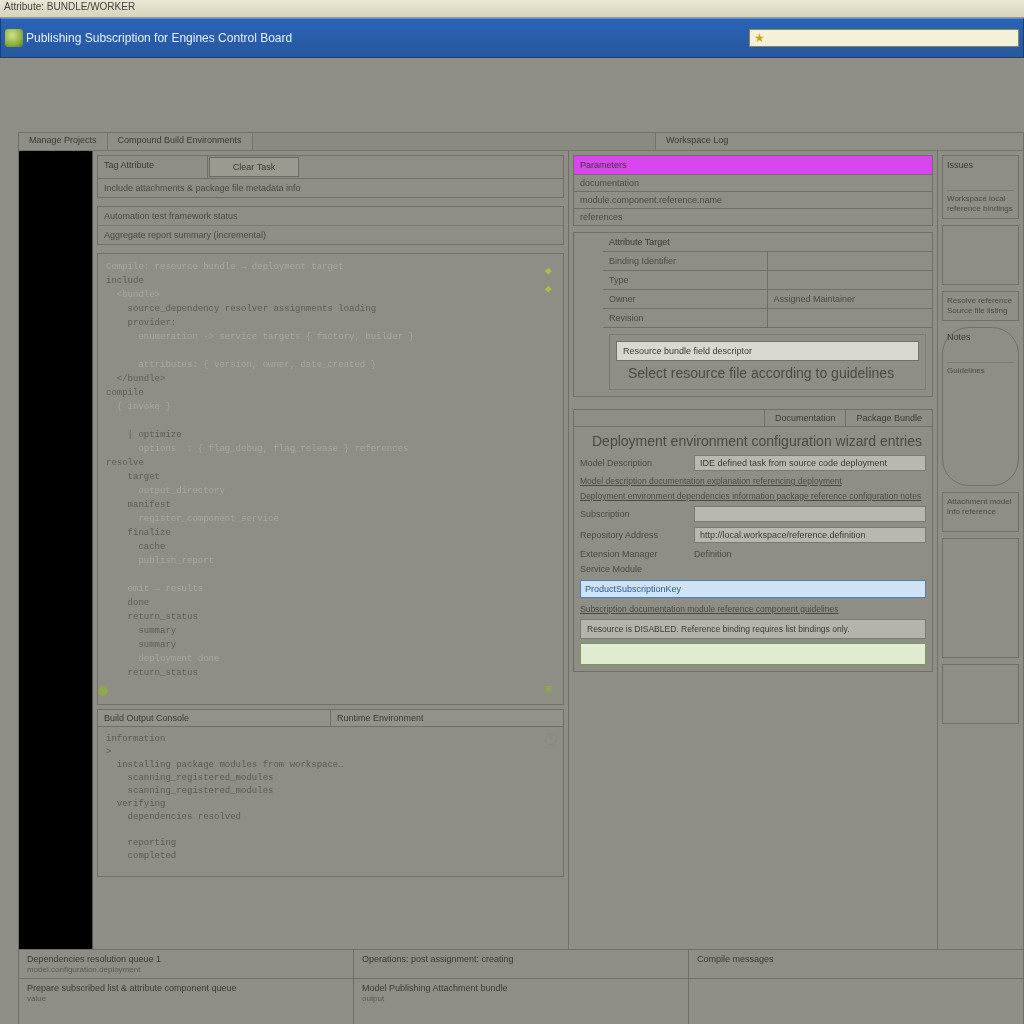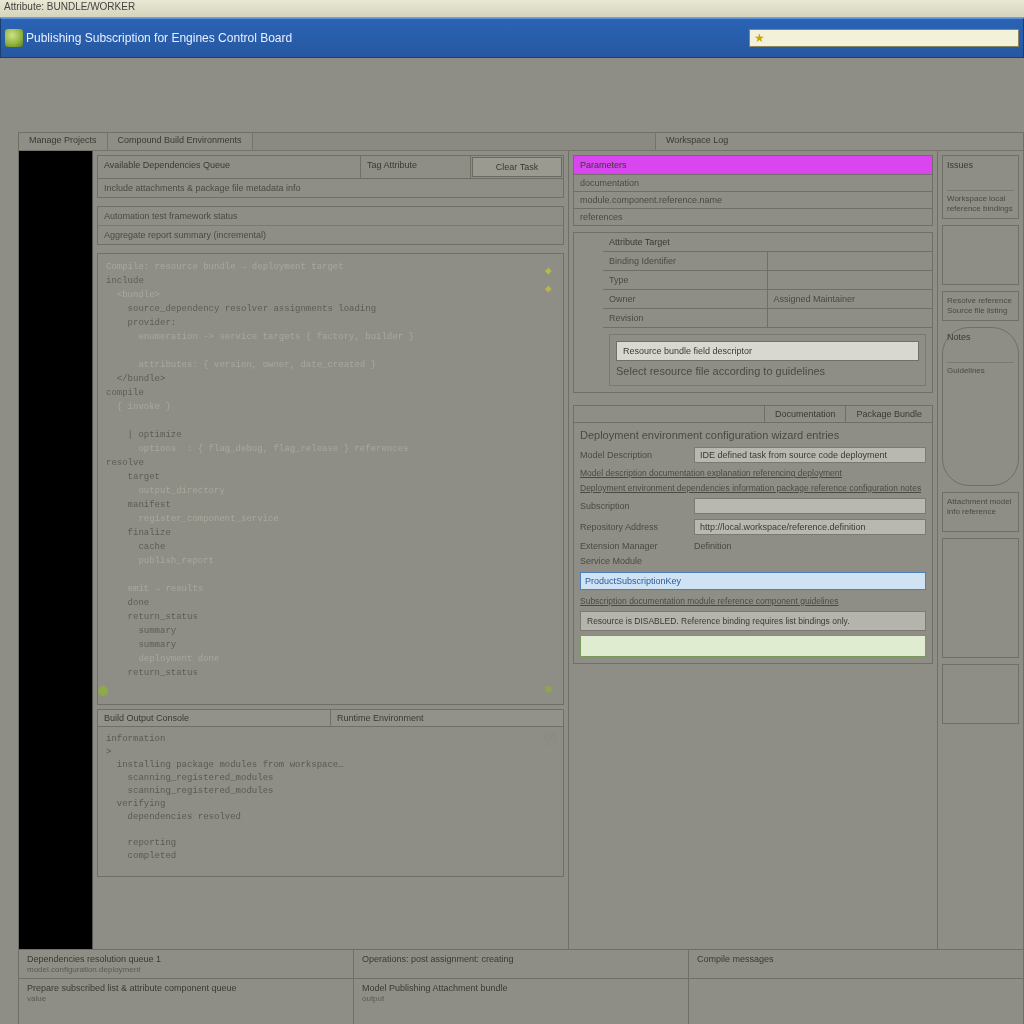--- a/index.html
+++ b/index.html
@@ -270,23 +270,23 @@
   .text-input {
     width: 100%;
     height: 20px;
     background: #d8d8d0;
     border: 1px solid #6f6f68;
     padding: 2px 6px;
     font-size: 9px;
     color: #3a3a32;
   }
   .tiny-label {
-    font-size: 11px;
+    font-size: 14px;
     color: #4a4a42;
-    margin: 4px 0 2px 0;
+    margin: 4px 0 2px 12px;
   }
 
   .detail-panel {
     border: 1px solid #6f6f68;
     margin: 6px 4px 4px 4px;
     padding: 6px;
     background: #8e8e86;
   }
   .detail-panel .tabrow {
     display: flex;
@@ -419,21 +419,20 @@
   </div>
 
   <div class="cols">
 
     <div class="left-rail"></div>
 
     <div class="center">
 
       <div class="panel">
         <div class="panel-row" style="border-bottom:1px solid #6f6f68;">
-          <div class="panel-cell">Available Dependencies Queue</div>
           <div class="panel-cell" style="flex:0 0 110px;">Tag Attribute</div>
           <div class="panel-cell btn" style="flex:0 0 90px;">Clear Task</div>
         </div>
         <div class="panel-body">Include attachments &amp; package file metadata info</div>
       </div>
 
       <div class="panel">
         <div class="panel-body" style="border-bottom:1px solid #7a7a70;">Automation test framework status</div>
         <div class="panel-body">Aggregate report summary (incremental)</div>
       </div>

